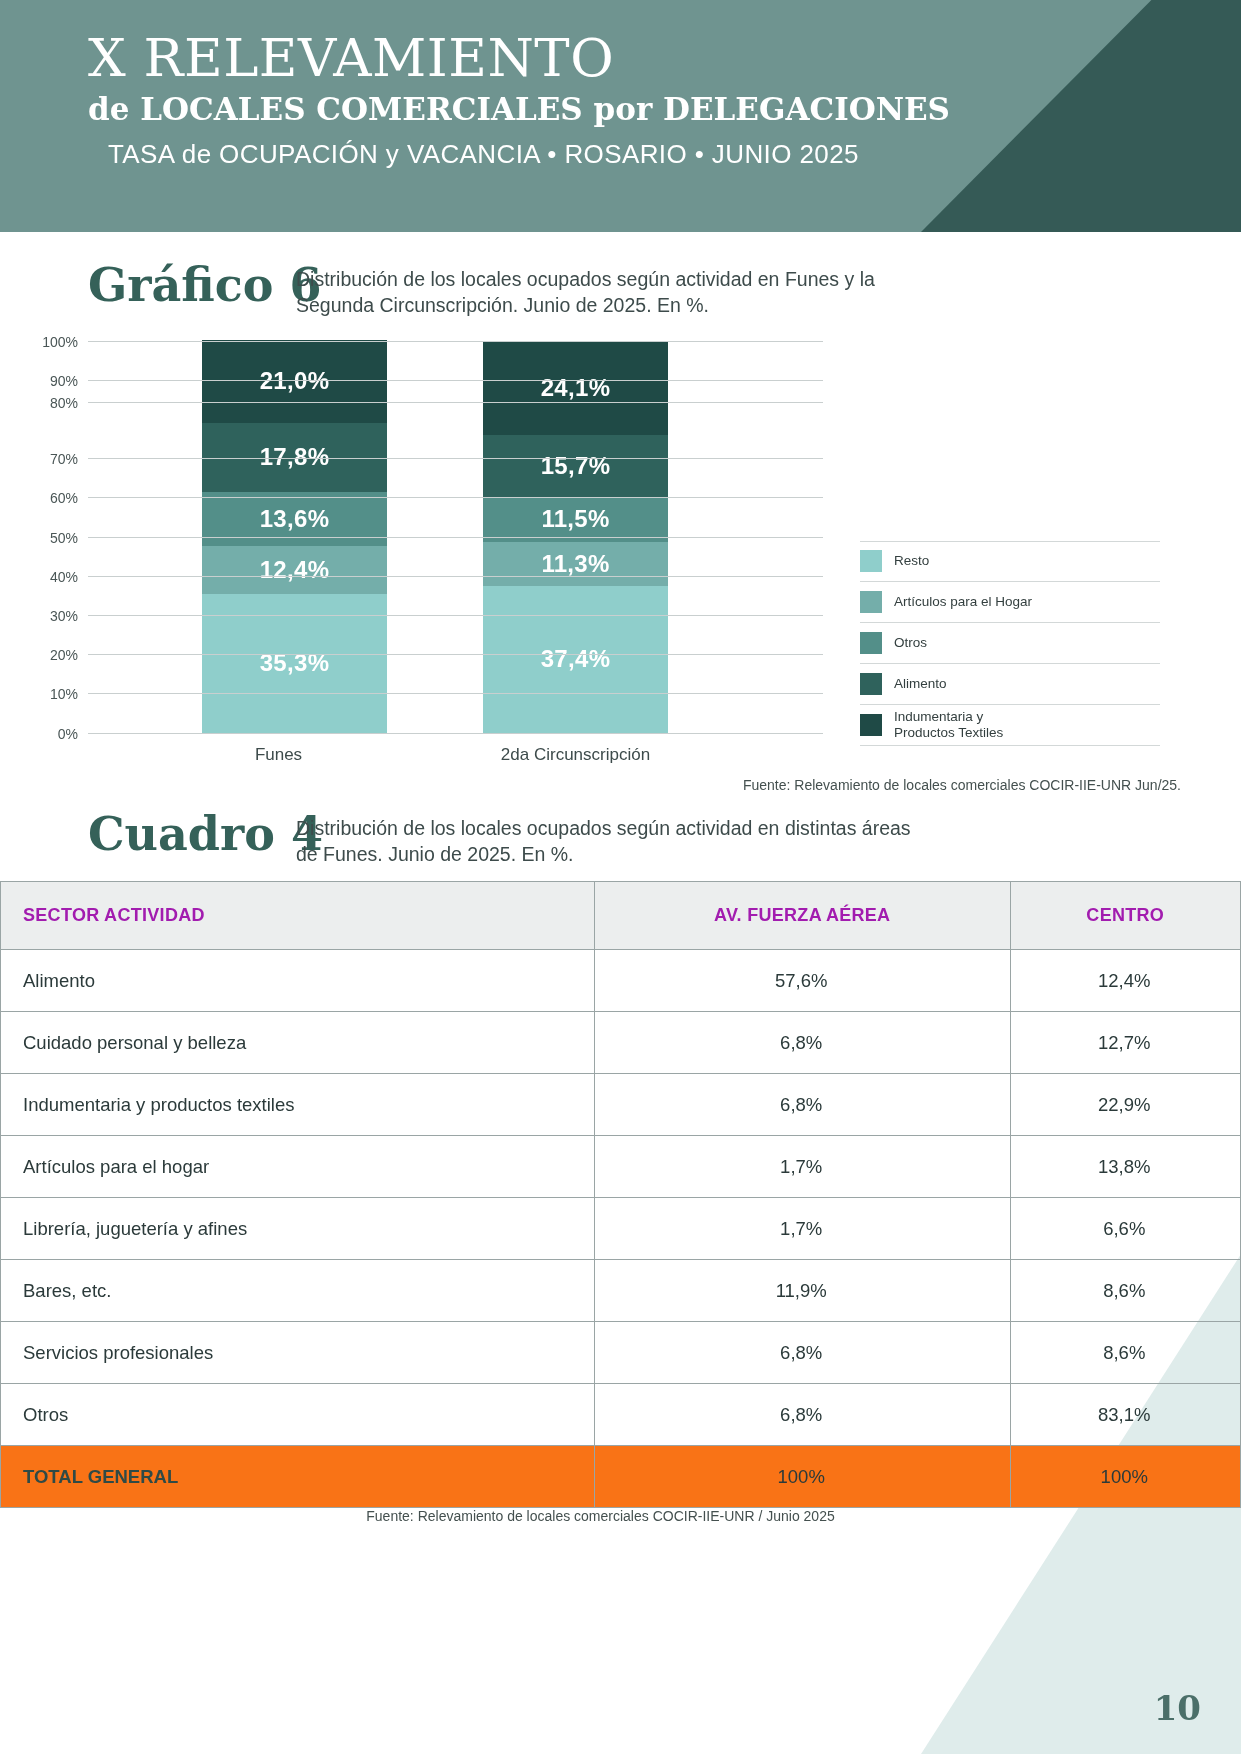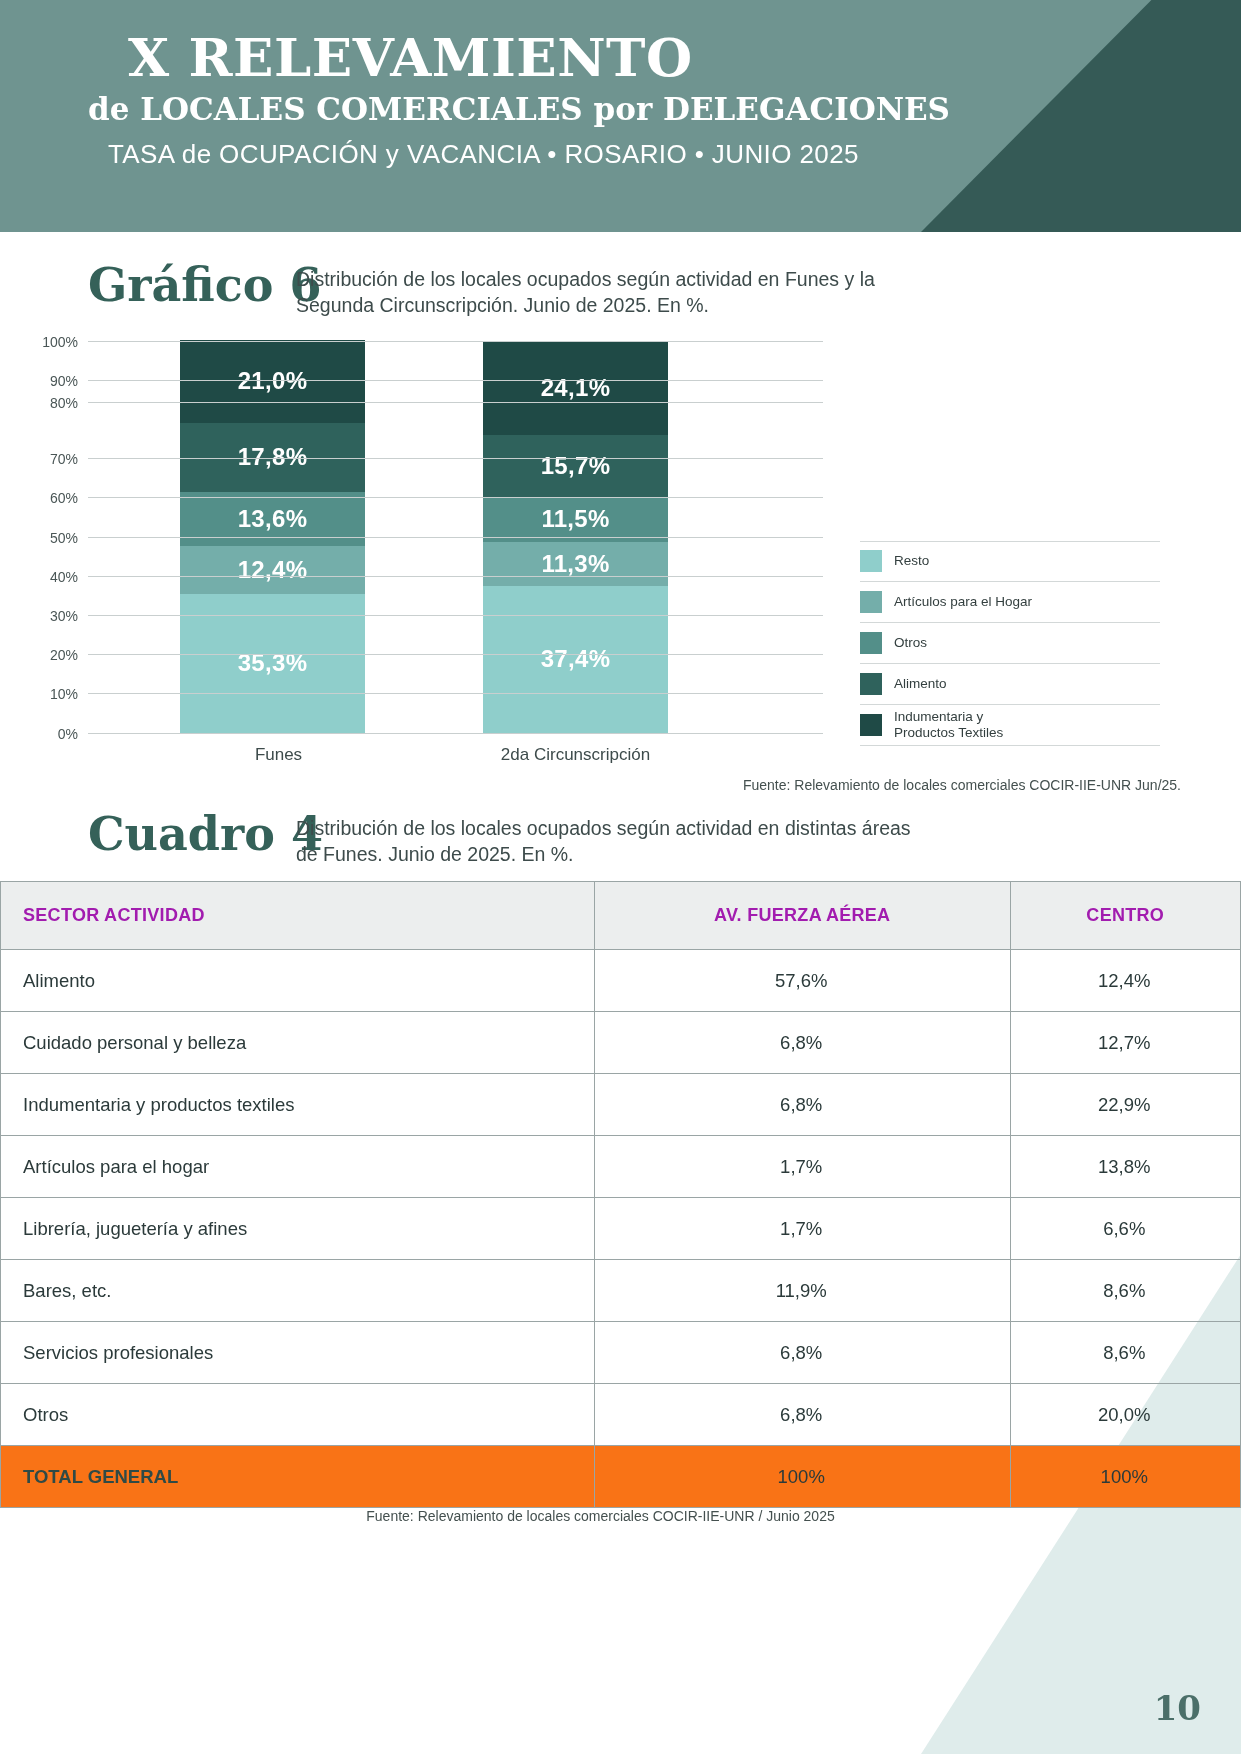--- a/index.html
+++ b/index.html
@@ -27,26 +27,25 @@
     background: #355a56;
     clip-path: polygon(100% 0, 100% 100%, 0 100%, 72% 0);
   }
   .header-inner {
     position: relative;
     padding: 30px 0 0 88px;
     z-index: 2;
   }
   .h-title {
     font-family: "DejaVu Serif", serif;
-    font-weight: bold;
+    font-weight: normal;
     font-size: 53px;
     color: #ffffff;
     letter-spacing: 0.5px;
     line-height: 1.05;
-    margin-left: 40px;
   }
   .h-sub {
     font-family: "DejaVu Serif", serif;
     font-weight: bold;
     font-size: 31px;
     color: #ffffff;
     margin-top: 6px;
     line-height: 1.15;
   }
   .h-third {
@@ -243,21 +242,21 @@
 
 <div class="section-head">
   <div class="big-label">Gráfico 6</div>
   <div class="section-desc">Distribución de los locales ocupados según actividad en Funes y la Segunda Circunscripción.
 Junio de 2025. En %.</div>
 </div>
 
 <div class="chart-wrap">
   <div class="chart-area" id="chart-area">
     <div class="bars" id="bars">
-        <div class="bar-col" style="left: 92px;">
+        <div class="bar-col" style="left: 114px;">
           <div class="seg" style="height: 82.32px; background: rgb(31, 74, 70);">21,0%</div>
           <div class="seg" style="height: 69.776px; background: rgb(47, 98, 92);">17,8%</div>
           <div class="seg" style="height: 53.312px; background: rgb(83, 143, 137);">13,6%</div>
           <div class="seg" style="height: 48.608px; background: rgb(116, 174, 170);">12,4%</div>
           <div class="seg" style="height: 138.376px; background: rgb(143, 206, 203);">35,3%</div>
         </div>
         <div class="bar-col" style="left: 395px;">
           <div class="seg" style="height: 94.472px; background: rgb(31, 74, 70);">24,1%</div>
           <div class="seg" style="height: 61.544px; background: rgb(47, 98, 92);">15,7%</div>
           <div class="seg" style="height: 45.08px; background: rgb(83, 143, 137);">11,5%</div>
@@ -372,21 +371,21 @@
         <td class="num">8,6%</td>
       </tr>
       <tr>
         <td class="sector">Servicios profesionales</td>
         <td class="num">6,8%</td>
         <td class="num">8,6%</td>
       </tr>
       <tr>
         <td class="sector">Otros</td>
         <td class="num">6,8%</td>
-        <td class="num">20,0%</td>
+        <td class="num">83,1%</td>
       </tr>
       <tr class="total">
         <td class="sector">TOTAL GENERAL</td>
         <td class="num">100%</td>
         <td class="num">100%</td>
       </tr>
     </tbody>
 </table>
 
 <div class="table-source">Fuente: Relevamiento de locales comerciales COCIR-IIE-UNR / Junio 2025</div>

